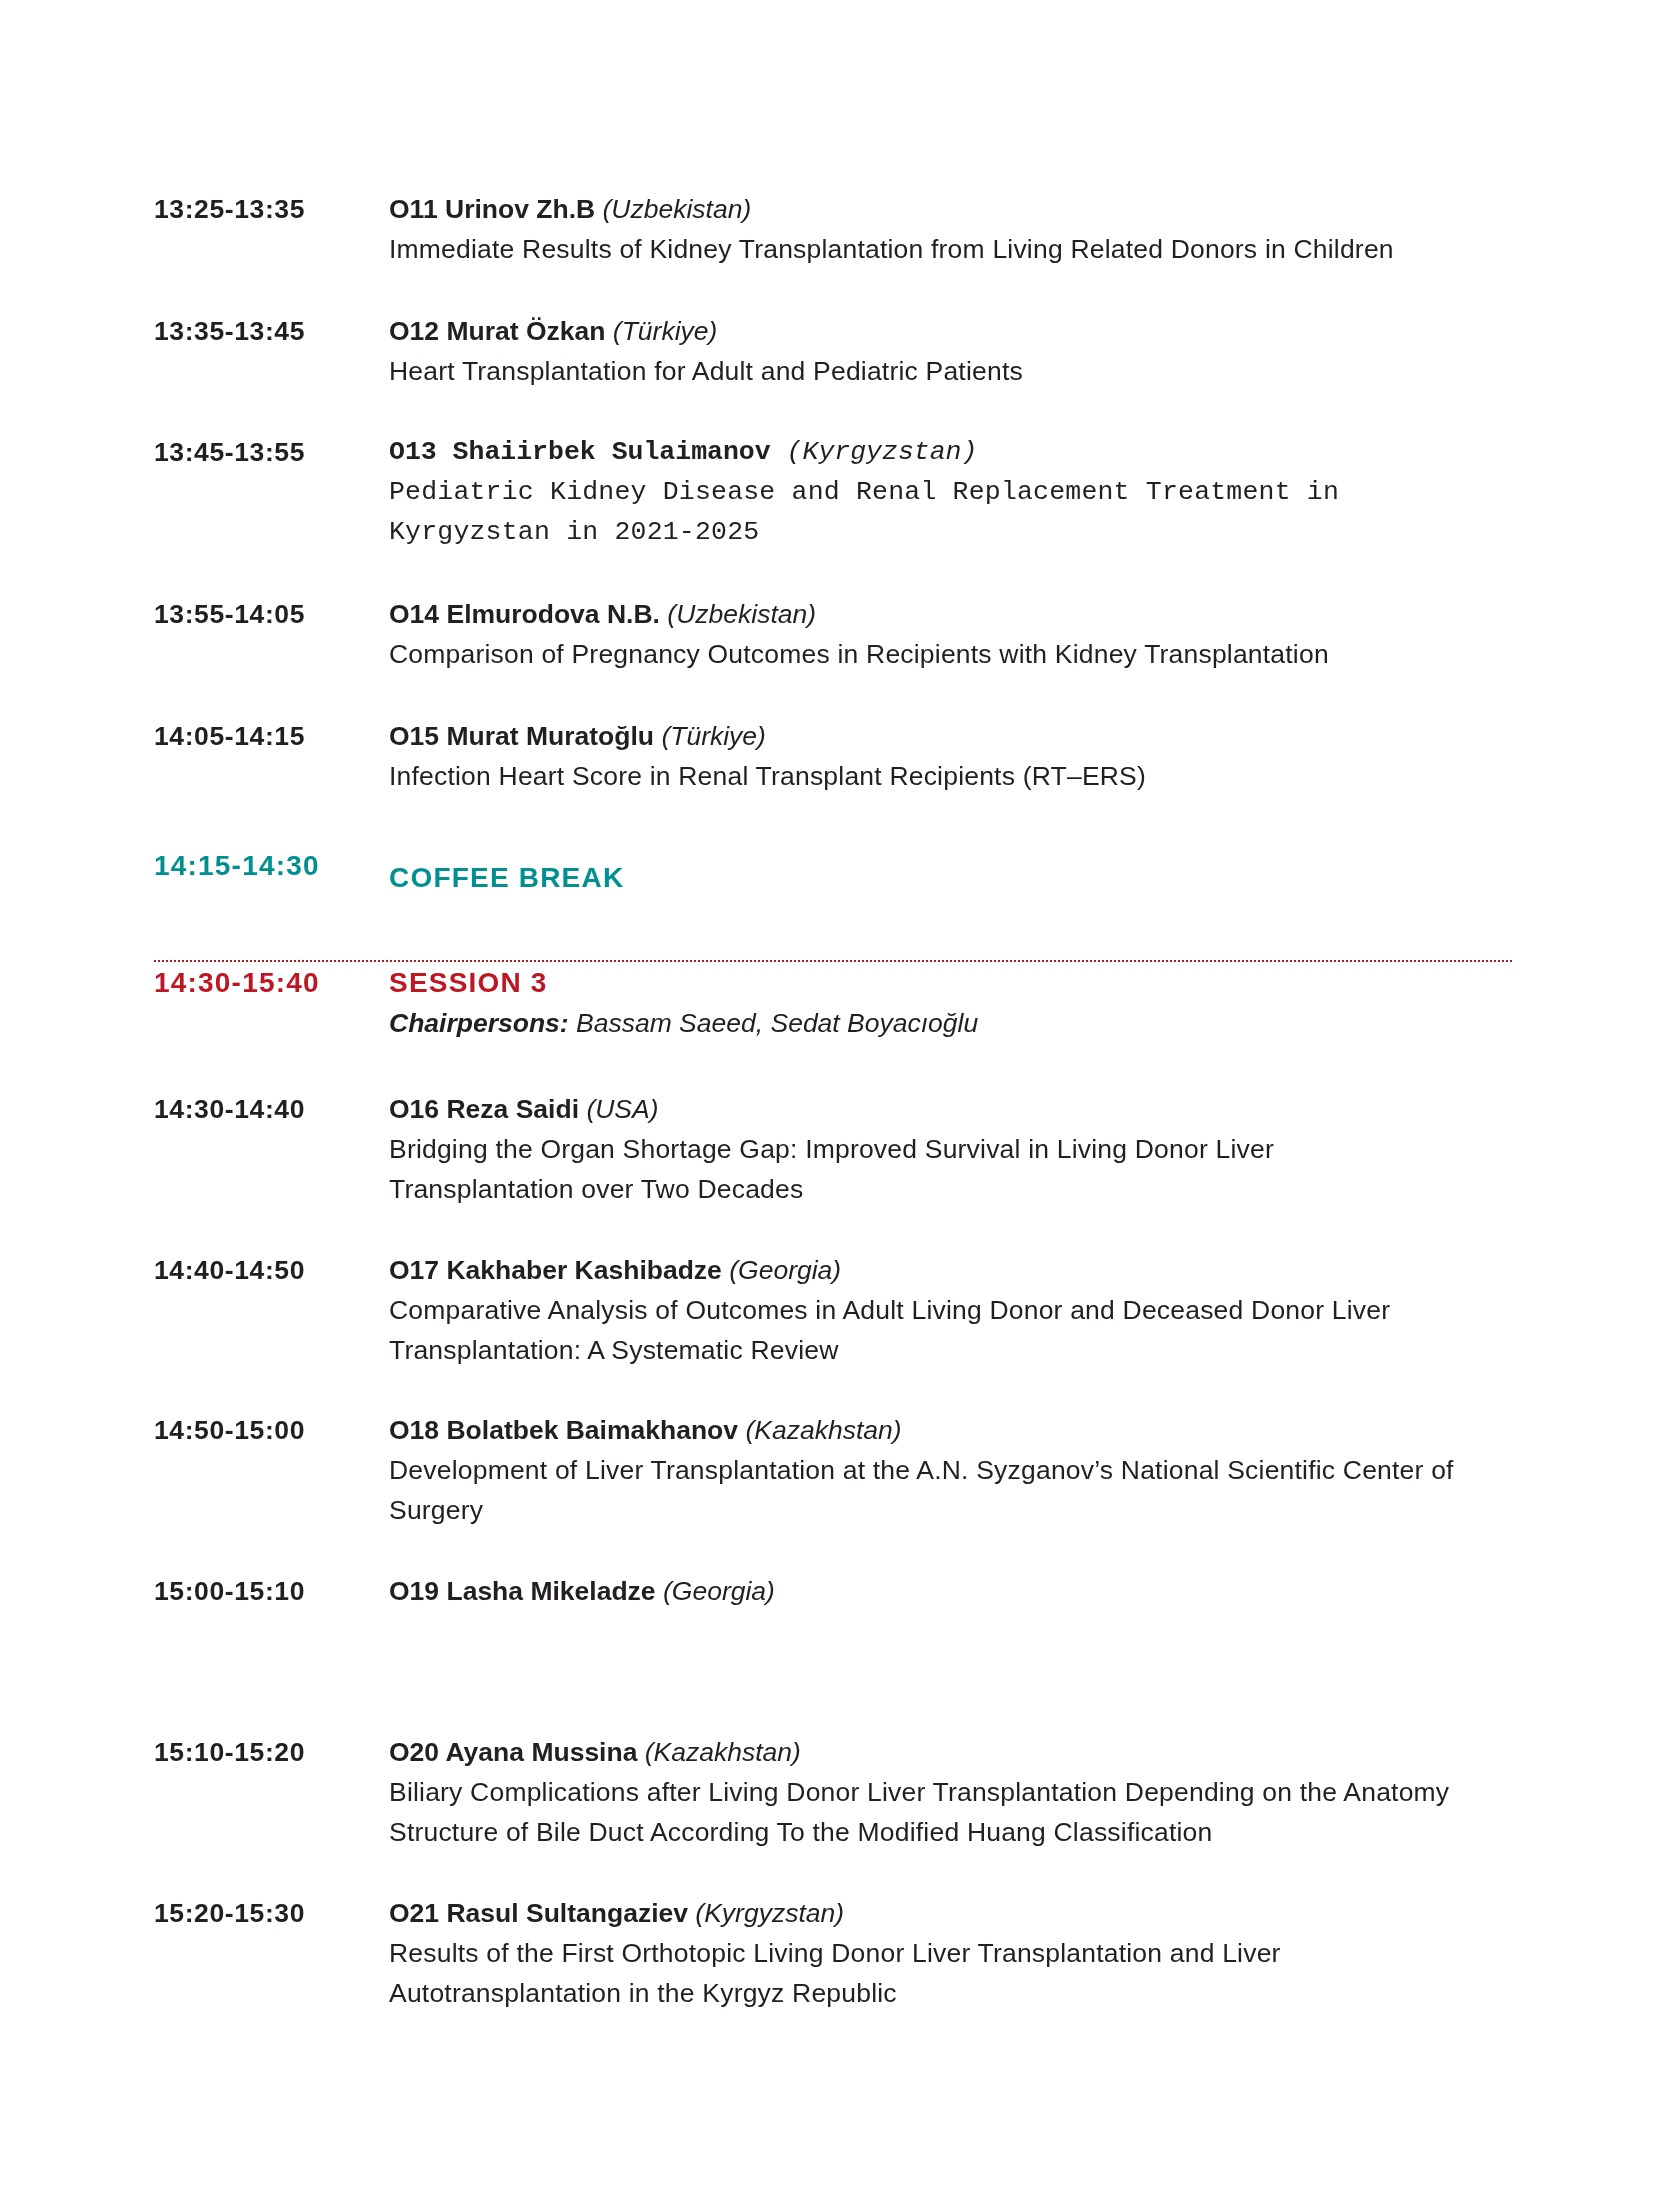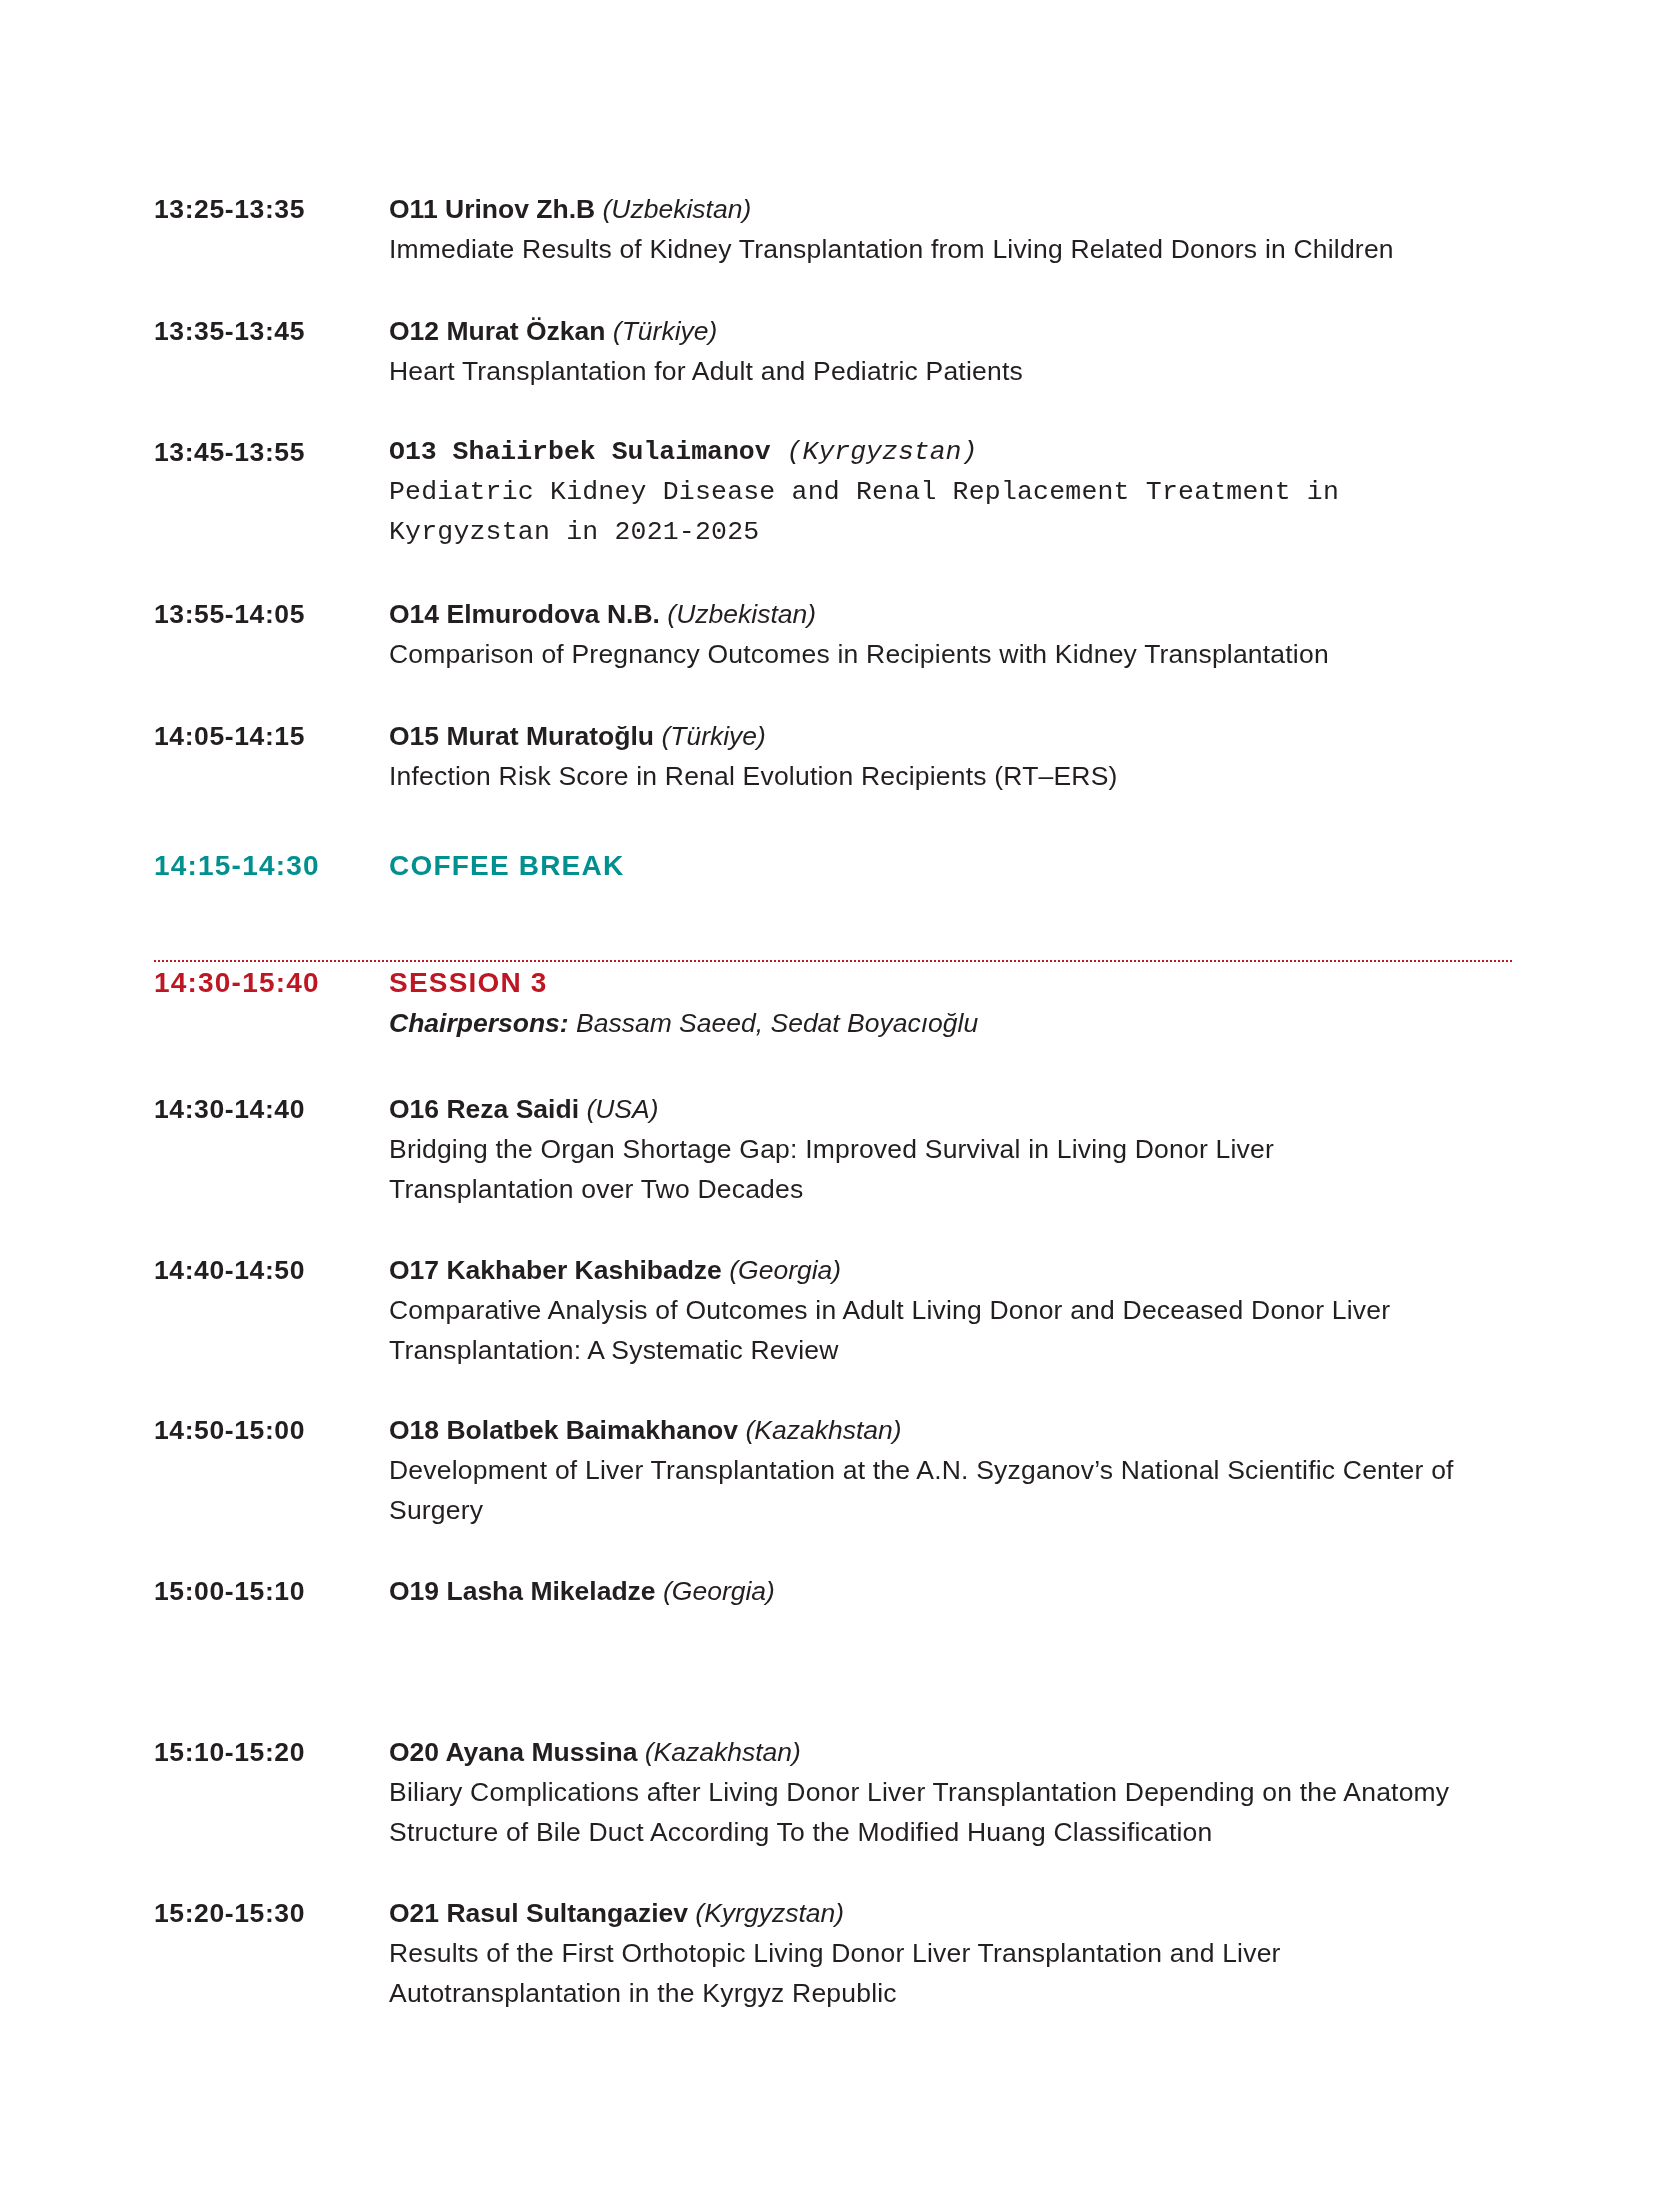--- a/index.html
+++ b/index.html
@@ -60,21 +60,21 @@
     .break-row .time,
     .break-row .label {
       color: #00908f;
       font-weight: 900;
       font-size: 28px;
       letter-spacing: 1.2px;
     }
     .break-row .label {
       position: absolute;
       left: 235px;
-      top: 0;
+      top: 12px;
       line-height: 40px;
       font-family: "Liberation Sans", sans-serif;
       font-weight: 700;
       white-space: nowrap;
     }
     .session-row .time,
     .session-row .label {
       color: #be1622;
       font-weight: 700;
       font-size: 28px;
@@ -158,21 +158,21 @@
   </div>
 </div>
 
 <div class="row talk-row" style="top:716px;">
   <div class="time">14:05-14:15</div>
   <div class="content">
     <div class="speaker-line">
       <span class="speaker">O15 Murat Muratoğlu</span>
       <span class="country">(Türkiye)</span>
     </div>
-    <div class="title">Infection Risk Score in Renal Evolution Recipients (RT–ERS)</div>
+    <div class="title">Infection Heart Score in Renal Transplant Recipients (RT–ERS)</div>
   </div>
 </div>
 
 <div class="row break-row" style="top:846px;">
   <div class="time">14:15-14:30</div>
   <div class="label">COFFEE BREAK</div>
 </div>
 
 <div class="divider"></div>
 

